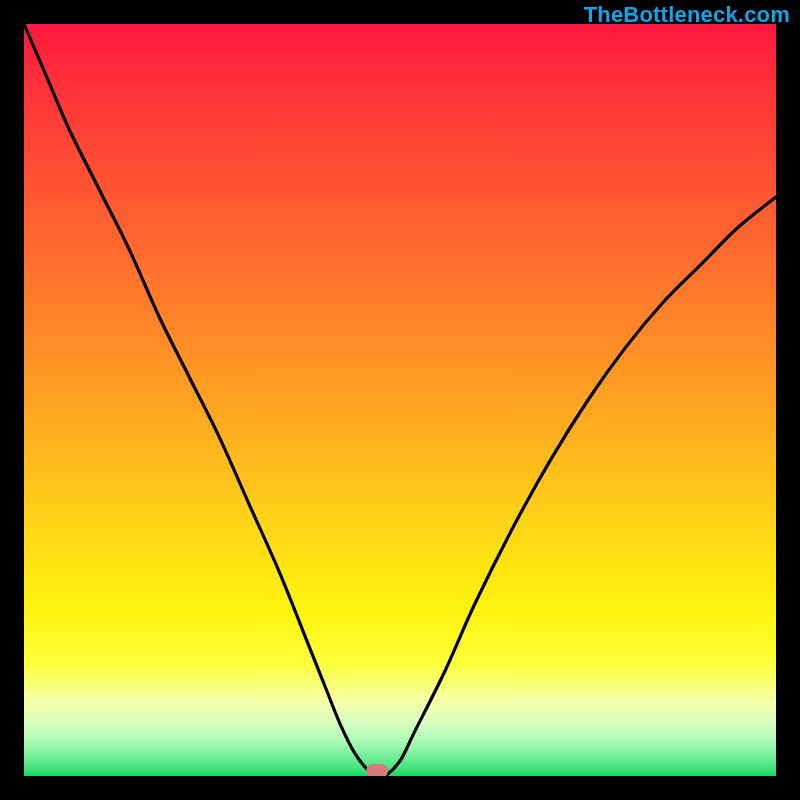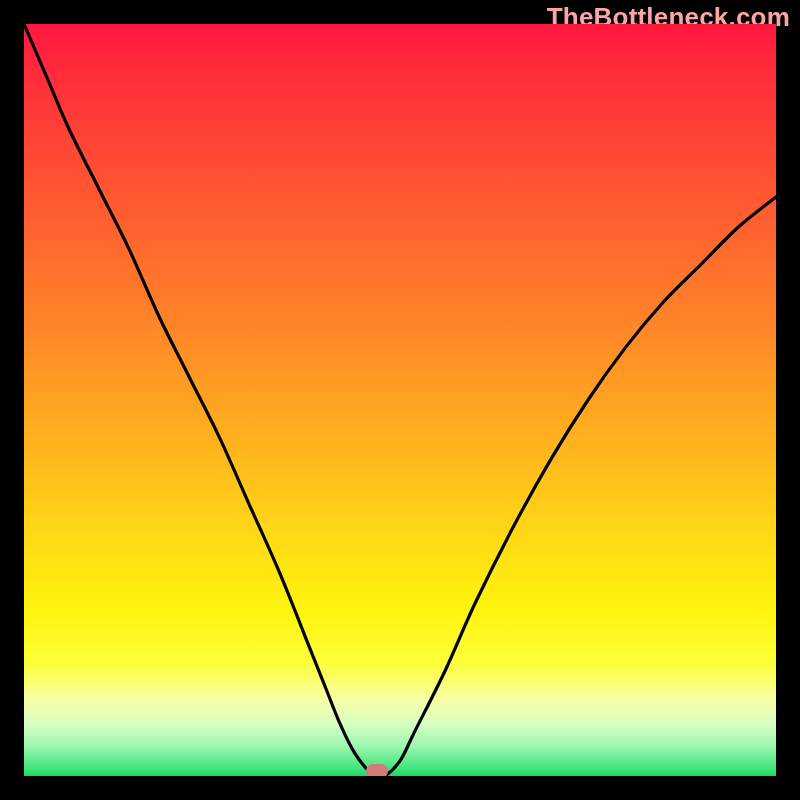--- a/index.html
+++ b/index.html
@@ -41,23 +41,23 @@
       #9cf7b0 96%,
       #42e47e 99%,
       #17d763 100%
     );
   }
   .watermark {
     position: absolute;
     top: 2px;
     right: 10px;
     font-family: Arial, Helvetica, sans-serif;
-    font-size: 26px;
+    font-size: 22px;
     font-weight: 600;
-    color: #fca5a5;
+    color: #0ea5e9;
     letter-spacing: 0.2px;
     user-select: none;
   }
   svg.curve {
     position: absolute;
     inset: 0;
   }
   .marker {
     position: absolute;
     width: 22px;

